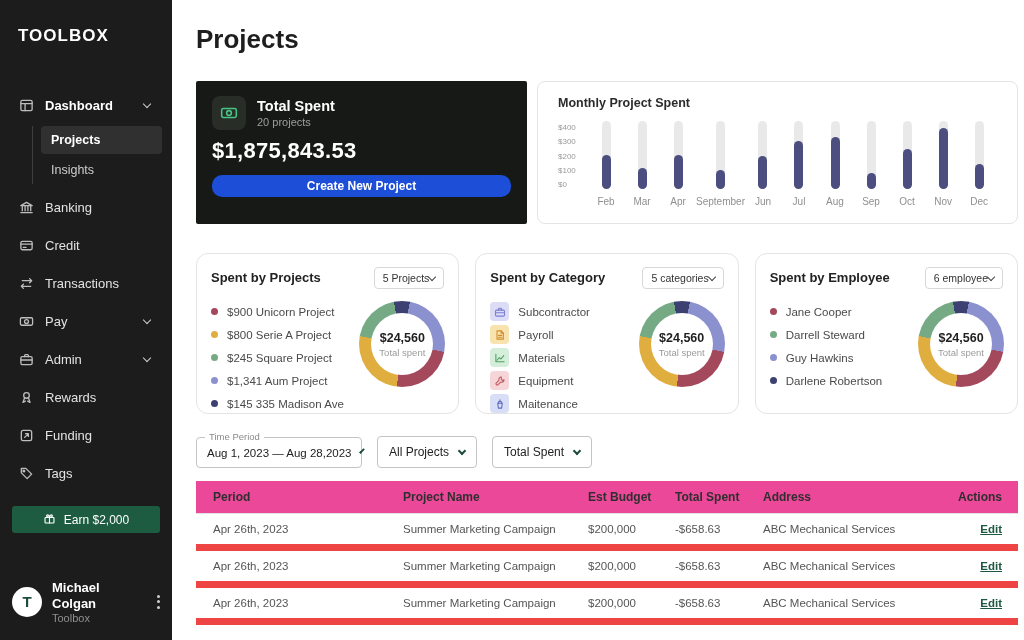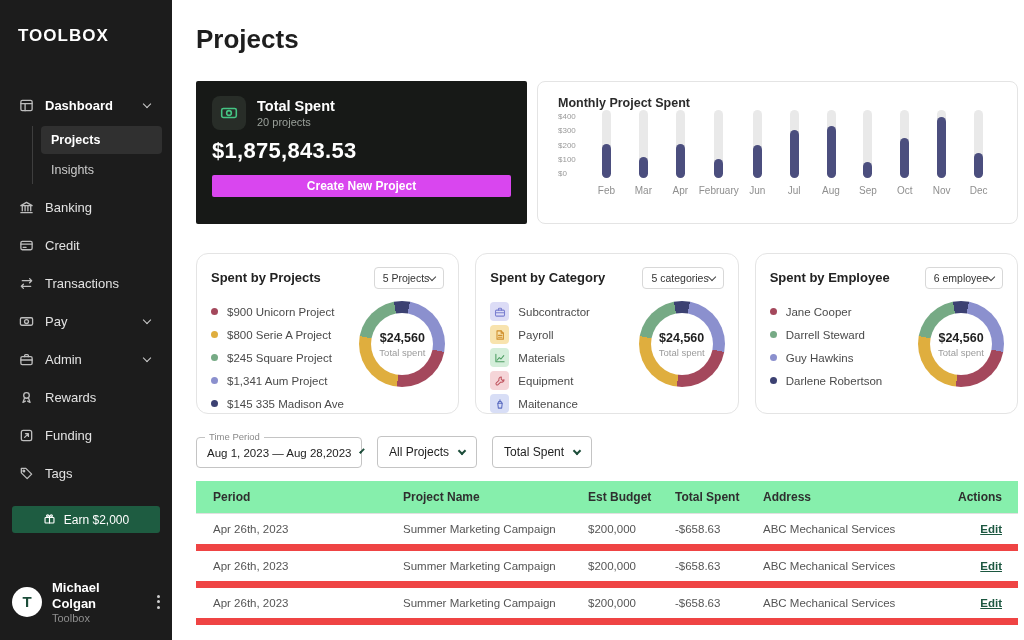--- a/index.html
+++ b/index.html
@@ -38,26 +38,26 @@
   h1.page-title { font-size:26px; font-weight:700; color:#1e1e1e; }
 
   .row1 { display:flex; gap:10px; margin-top:26px; }
   .summary-card { width:331px; height:143px; background:#171917; border-radius:2px; padding:15px 16px; color:#fff; }
   .sc-head { display:flex; align-items:center; gap:11px; }
   .sc-icon { width:34px; height:34px; border-radius:8px; background:#282d28; display:flex; align-items:center; justify-content:center; color:#45c584; }
   .sc-icon svg { width:18px; height:18px; }
   .sc-title { font-size:14.5px; font-weight:700; }
   .sc-sub { font-size:11px; color:#9aa09a; margin-top:2px; }
   .sc-amount { font-size:22px; font-weight:700; margin-top:8px; letter-spacing:.3px; }
-  .sc-btn { margin-top:11px; height:22px; background:#d946ef; border-radius:2px; display:flex; align-items:center;
+  .sc-btn { margin-top:11px; height:22px; background:#1d4ed8; border-radius:10px; display:flex; align-items:center;
     justify-content:center; font-size:12px; font-weight:600; color:#fff; cursor:pointer; }
 
   .chart-card { flex:1; height:143px; border:1px solid #e4e4e4; border-radius:8px; padding:14px 20px 0; }
   .cc-title { font-size:12.5px; font-weight:700; color:#2b2b2b; }
-  .chart-area { display:flex; }
+  .chart-area { display:flex; margin-top:11px; }
   .y-axis { width:26px; height:68px; display:flex; flex-direction:column; justify-content:space-between;
     font-size:8px; color:#9a9a9a; text-align:left; padding-top:2px; }
   .bars { flex:1; display:flex; margin-left:4px; }
   .bar-col { flex:1; display:flex; flex-direction:column; align-items:center; }
   .bar-track { width:9px; height:68px; background:#e9e9e9; border-radius:5px; position:relative; }
   .bar-fill { position:absolute; bottom:0; left:0; width:9px; background:#4b4e7e; border-radius:5px; }
   .bar-label { margin-top:7px; font-size:10px; color:#8f8f8f; }
 
   .row2 { display:flex; gap:16px; margin-top:29px; }
   .mini-card { flex:1; height:161px; border:1px solid #e4e4e4; border-radius:12px; padding:13px 14px; position:relative; }
@@ -82,21 +82,21 @@
     display:flex; align-items:center; padding:0 10px; gap:9px; cursor:pointer; }
   .fieldset .flabel { position:absolute; top:-7px; left:8px; background:#fff; padding:0 4px; font-size:9.5px; color:#8a8a8a; }
   .fvalue { font-size:11.5px; color:#222; white-space:nowrap; }
   .gchev { width:6px; height:6px; border-right:2px solid #1d4d3a; border-bottom:2px solid #1d4d3a;
     transform:rotate(45deg); margin-left:auto; margin-bottom:3px; }
   .dd { height:32px; border:1px solid #c4c4c4; border-radius:4px; display:flex; align-items:center;
     padding:0 11px; gap:10px; font-size:12px; color:#222; cursor:pointer; }
 
   .table { margin-top:13px; }
   .trow { display:flex; align-items:center; height:37px; border-bottom:7px solid #ef4444; }
-  .thead { height:33px; background:#86efac; border-bottom:1px solid #e0e0e0; }
+  .thead { height:33px; background:#ec4899; border-bottom:1px solid #e0e0e0; }
   .thead .cell { font-weight:700; color:#2f2f2f; font-size:12px; }
   .cell { font-size:11.5px; color:#555; padding-left:17px; }
   .c0{width:190px;} .c1{width:185px;} .c2{width:87px;} .c3{width:88px;} .c4{width:195px;}
   .c5{flex:1; text-align:right; padding-right:16px;}
   .edit-link { color:#1c5740; font-weight:600; text-decoration:underline; cursor:pointer; }
 </style>
 </head>
 <body>
 
 <div class="app">
@@ -269,21 +269,21 @@
               <div class="bar-col">
                 <div class="bar-track">
                   <div class="bar-fill" style="height:34px"></div>
                 </div>
                 <div class="bar-label">Apr</div>
               </div>
               <div class="bar-col">
                 <div class="bar-track">
                   <div class="bar-fill" style="height:19px"></div>
                 </div>
-                <div class="bar-label">February</div>
+                <div class="bar-label">September</div>
               </div>
               <div class="bar-col">
                 <div class="bar-track">
                   <div class="bar-fill" style="height:33px"></div>
                 </div>
                 <div class="bar-label">Jun</div>
               </div>
               <div class="bar-col">
                 <div class="bar-track">
                   <div class="bar-fill" style="height:48px"></div>

